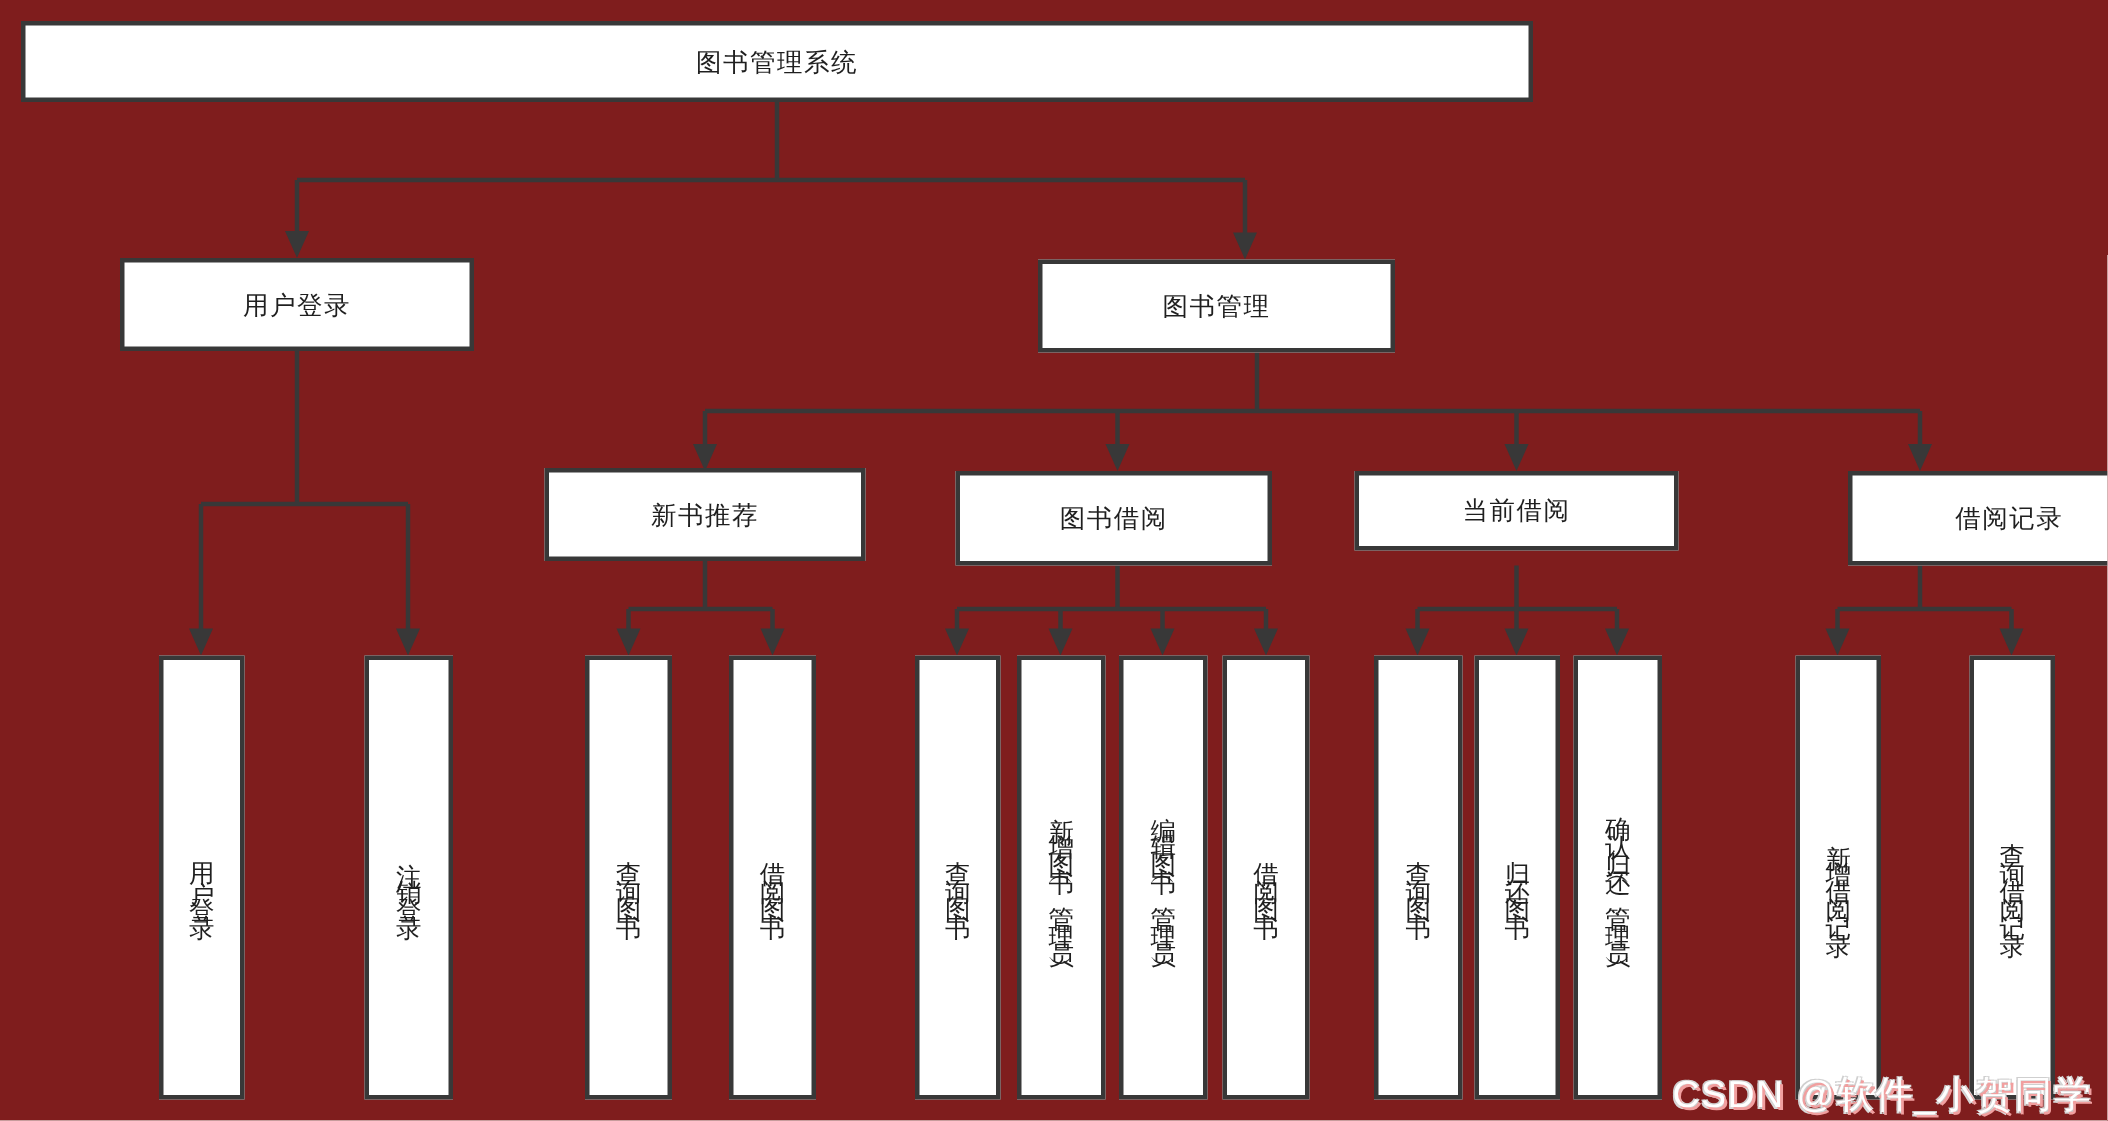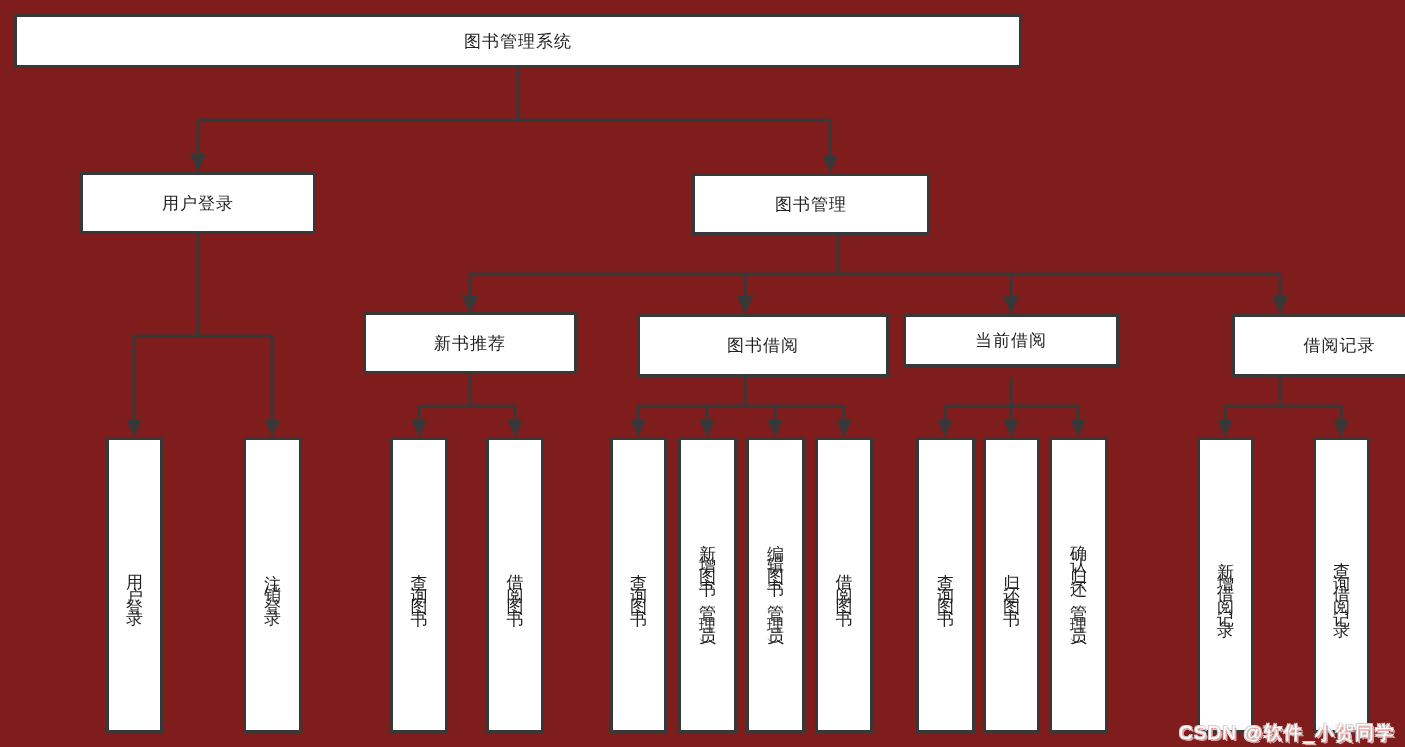--- a/index.html
+++ b/index.html
@@ -30,21 +30,21 @@
     writing-mode:vertical-rl;
     text-orientation:mixed;
     font-size:17px;
     letter-spacing:12px;
     line-height:1;
   }
   .watermark{
     position:absolute;
     right:10px;
     bottom:1px;
-    font-size:19px;
+    font-size:25px;
     letter-spacing:1px;
     color:#ffffff;
     text-shadow:
       2px 2px 0 #f19f9f,
       -1px -1px 0 #cfcfcf,
       1px -1px 0 #d8d8d8,
       -1px 1px 0 #d8d8d8,
       1px 1px 0 #c9c9c9;
     white-space:nowrap;
     margin-left:22px;
@@ -101,21 +101,21 @@
   <div class="node h" style="left:80px;top:172px;width:236px;height:62px">
     <span>用户登录</span>
   </div>
   <div class="node h" style="left:692px;top:173px;width:238px;height:62px">
     <span>图书管理</span>
   </div>
 
   <div class="node h" style="left:363px;top:312px;width:214px;height:62px">
     <span>新书推荐</span>
   </div>
-  <div class="node h" style="left:637px;top:314px;width:252px;height:63px">
+  <div class="node h" style="left:637px;top:314px;width:211px;height:63px">
     <span>图书借阅</span>
   </div>
   <div class="node h" style="left:903px;top:314px;width:216px;height:53px">
     <span>当前借阅</span>
   </div>
   <div class="node h" style="left:1232px;top:314px;width:215px;height:63px">
     <span>借阅记录</span>
   </div>
 
   <div class="node v" style="left:106px;top:437px;width:57px;height:296px">

